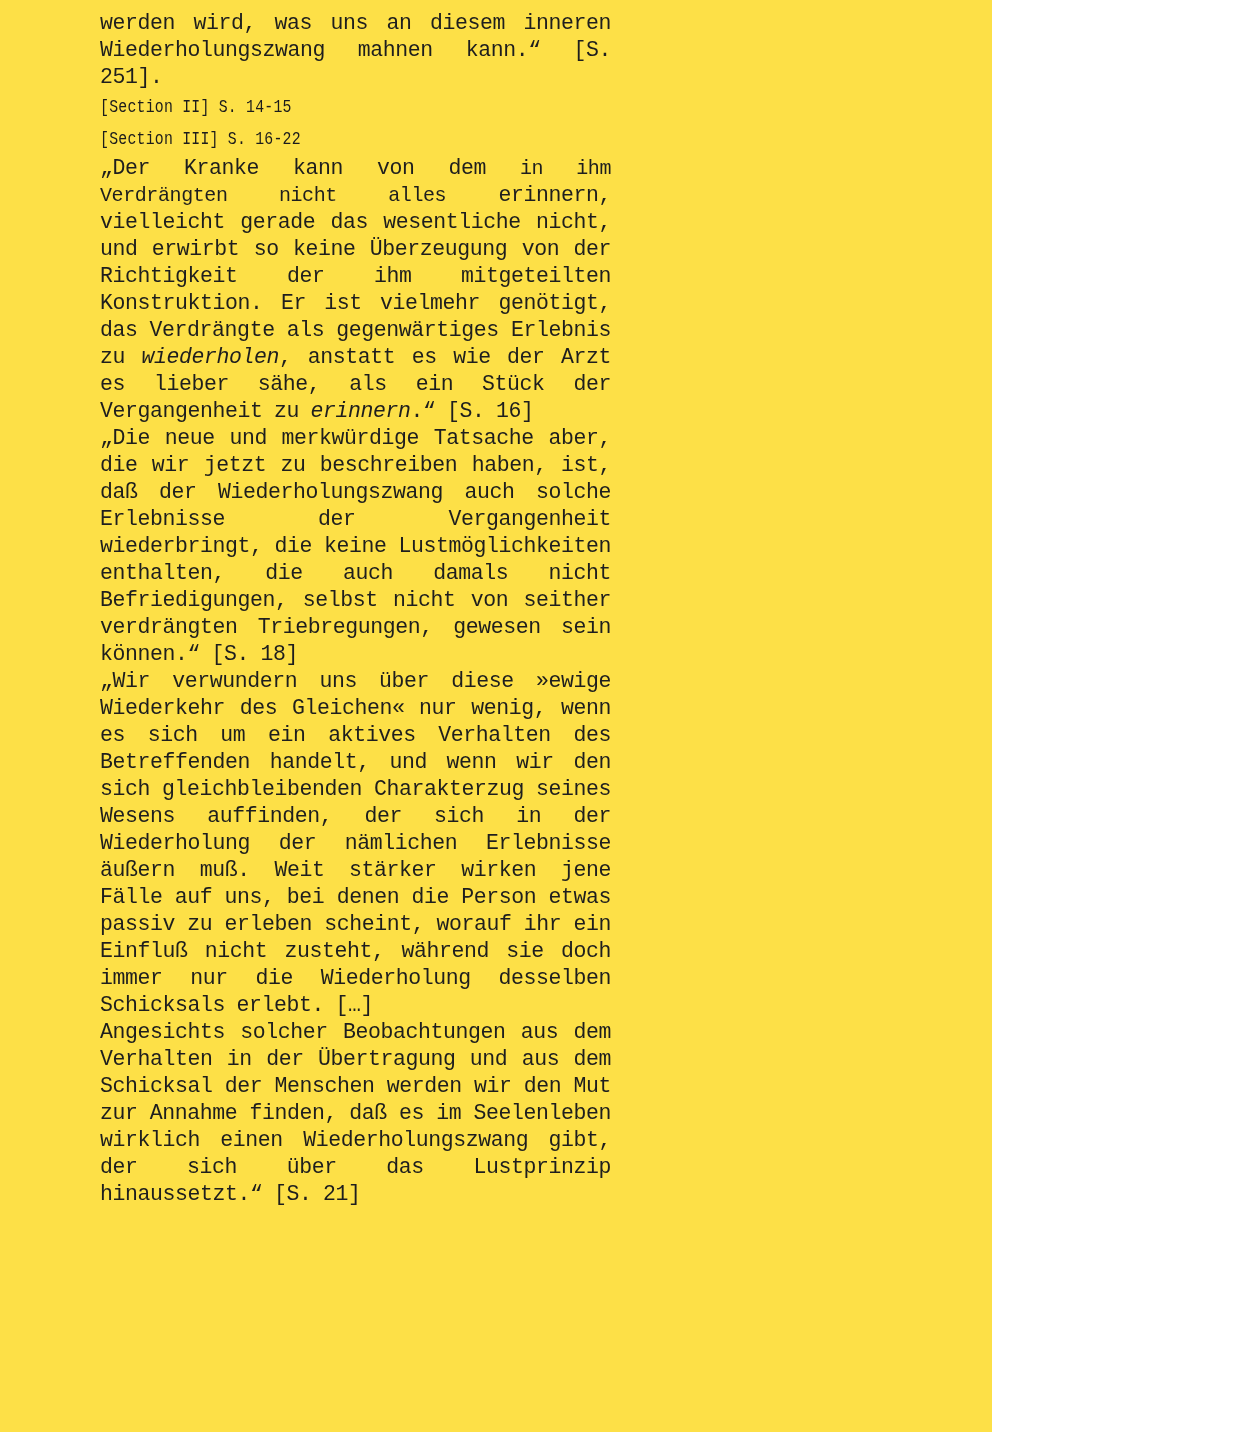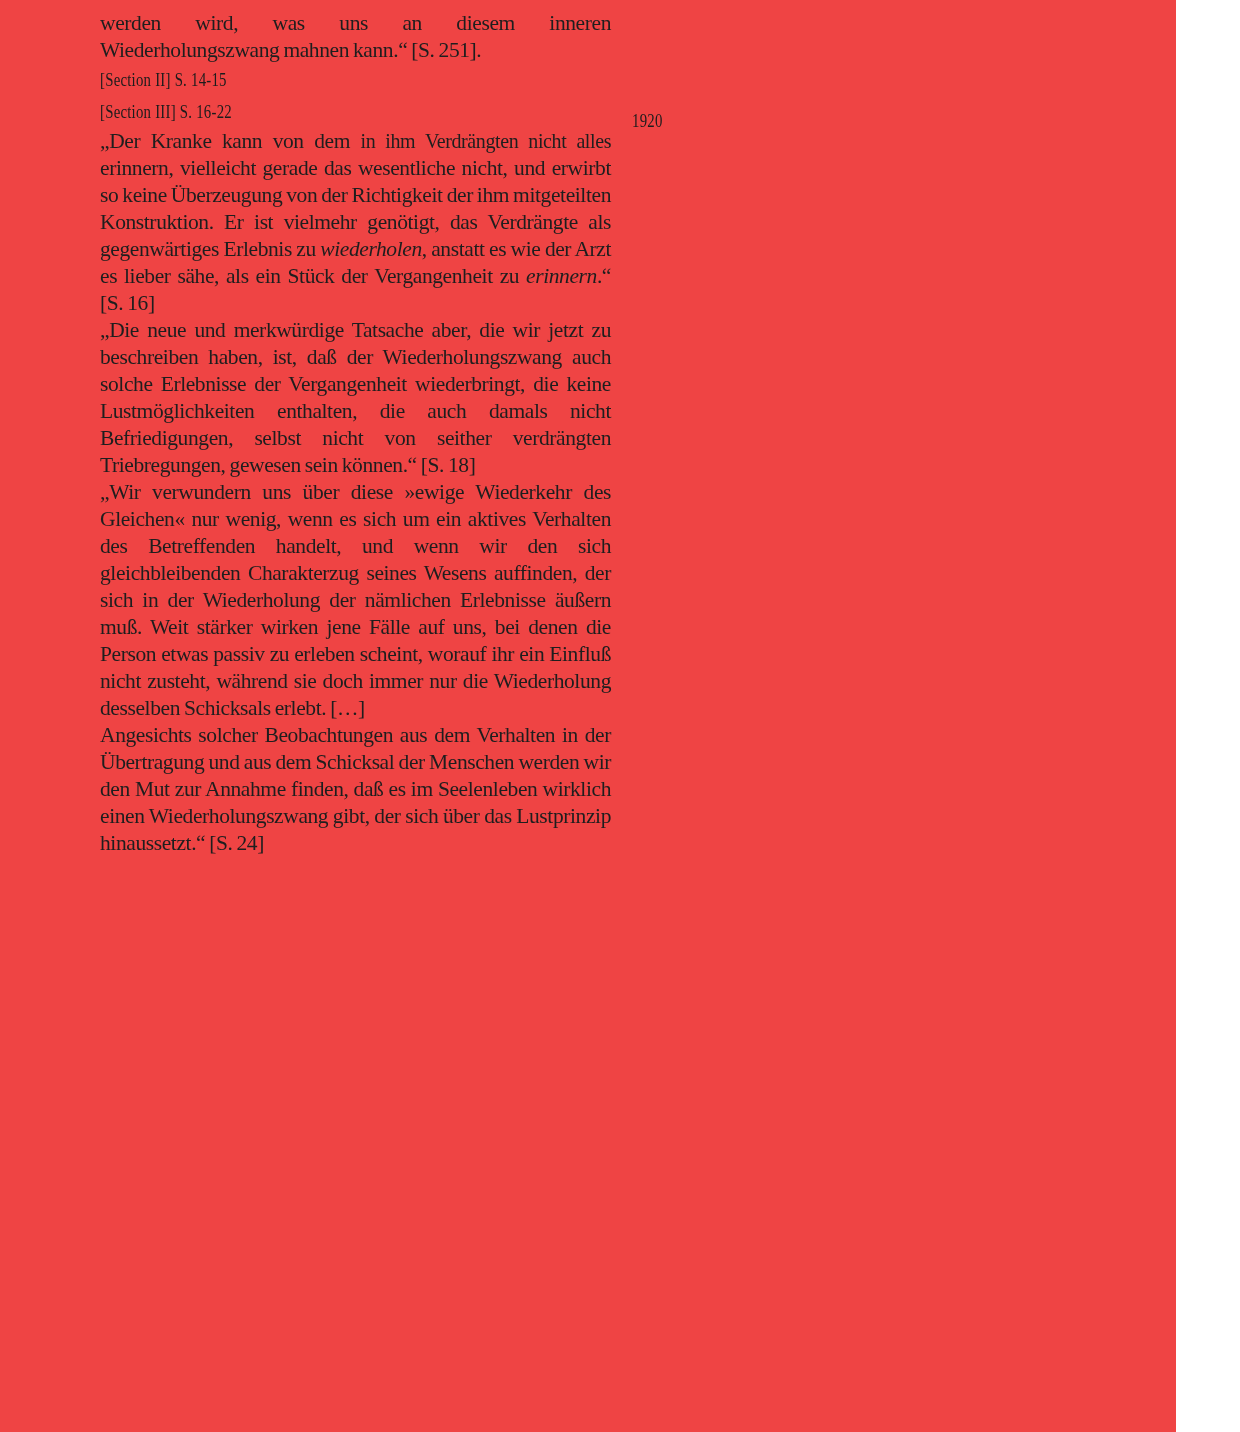--- a/index.html
+++ b/index.html
@@ -2,25 +2,25 @@
 <html><head>
 <meta charset="utf-8">
 <style>
   html, body {
     margin: 0;
     padding: 0;
     background: #ffffff;
   }
   .page {
     position: relative;
-    width: 1176px;
+    width: 992px;
     height: 1432px;
-    background: #ef4444;
+    background: #fde047;
     overflow: hidden;
-    font-family: Liberation Serif, serif;
+    font-family: Liberation Mono, monospace;
     color: #1e1e1e;
   }
   .col {
     position: absolute;
     width: 511px;
   }
   .col-left  { left: 100px; top: 10px; }
   .col-right { left: 632px; top: 105px; }
 
   p.body {
@@ -74,25 +74,24 @@
 
 
     <h2 class="heading m-sec3-head"><span class="hx">[Section III] S. 16-22</span></h2>
 
     <p class="body m-q1"><span>„Der Kranke kann von dem </span><span class="alt-run">in ihm Verdrängten nicht alles</span><span> erinnern, vielleicht gerade das wesentliche nicht, und erwirbt so keine Überzeugung von der Richtigkeit der ihm mitgeteilten Konstruktion. Er ist vielmehr genötigt, das Verdrängte als gegenwärtiges Erlebnis zu </span><em>wiederholen</em><span>, anstatt es wie der Arzt es lieber sähe, als ein Stück der Vergangenheit zu </span><em>erinnern</em><span>.“ [S. 16]</span></p>
 
     <p class="body m-q2">„Die neue und merkwürdige Tatsache aber, die wir jetzt zu beschreiben haben, ist, daß der Wiederholungszwang auch solche Erlebnisse der Vergangenheit wiederbringt, die keine Lustmöglichkeiten enthalten, die auch damals nicht Befriedigungen, selbst nicht von seither verdrängten Triebregungen, gewesen sein können.“ [S. 18]</p>
 
     <p class="body m-q3">„Wir verwundern uns über diese »ewige Wiederkehr des Gleichen« nur wenig, wenn es sich um ein aktives Verhalten des Betreffenden handelt, und wenn wir den sich gleichbleibenden Charakterzug seines Wesens auffinden, der sich in der Wiederholung der nämlichen Erlebnisse äußern muß. Weit stärker wirken jene Fälle auf uns, bei denen die Person etwas passiv zu erleben scheint, worauf ihr ein Einfluß nicht zusteht, während sie doch immer nur die Wiederholung desselben Schicksals erlebt. […]</p>
 
-    <p class="body m-q4">Angesichts solcher Beobachtungen aus dem Verhalten in der Übertragung und aus dem Schicksal der Menschen werden wir den Mut zur Annahme finden, daß es im Seelenleben wirklich einen Wiederholungszwang gibt, der sich über das Lustprinzip hinaussetzt.“ [S. 24]</p>
+    <p class="body m-q4">Angesichts solcher Beobachtungen aus dem Verhalten in der Übertragung und aus dem Schicksal der Menschen werden wir den Mut zur Annahme finden, daß es im Seelenleben wirklich einen Wiederholungszwang gibt, der sich über das Lustprinzip hinaussetzt.“ [S. 21]</p>
 
   </div>
 
   <div class="col col-right">
 
-    <h2 class="heading"><span class="hx">1920</span></h2>
 
 
 
   </div>
 
 </div>
 
 </body></html>

